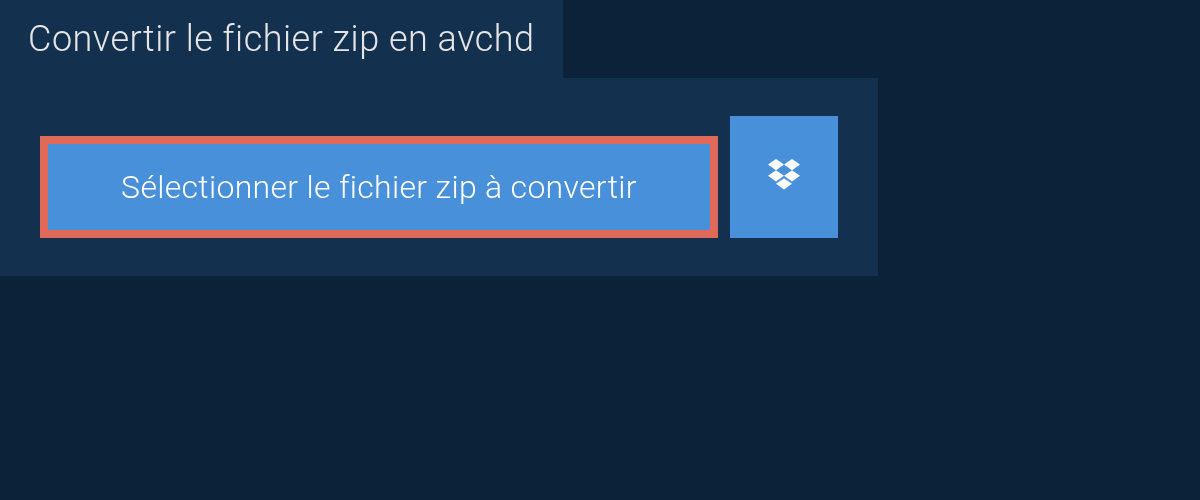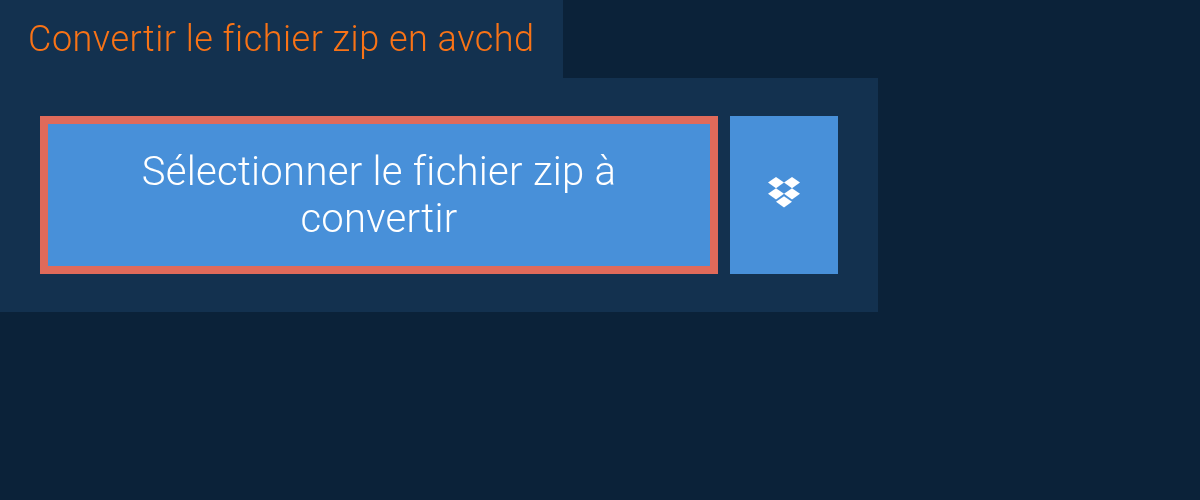--- a/index.html
+++ b/index.html
@@ -14,45 +14,46 @@
       font-family: -apple-system, BlinkMacSystemFont, "Segoe UI", Roboto, "Helvetica Neue", Arial, sans-serif;
       overflow: hidden;
     }
     .header-bar {
       display: inline-block;
       background-color: #13314f;
       padding: 18px 28px;
       margin-bottom: 0;
     }
     .header-bar h1 {
-      color: #f97316;
+      color: #e5e5e5;
       font-size: 36px;
       font-weight: 300;
       letter-spacing: 0.5px;
     }
     .panel {
       background-color: #13314f;
       padding: 38px 40px;
       width: 878px;
     }
     .button-row {
       display: flex;
       gap: 12px;
     }
     .select-button {
       flex: 1;
       background-color: #4890d9;
       border: 8px solid #e06a5a;
       color: #ffffff;
-      font-size: 40px;
+      font-size: 32px;
       font-weight: 300;
       padding: 24px 20px;
       text-align: center;
       cursor: pointer;
       letter-spacing: 0.3px;
+      margin-top: 20px;
     }
     .dropbox-button {
       width: 108px;
       background-color: #4890d9;
       display: flex;
       align-items: center;
       justify-content: center;
       cursor: pointer;
     }
     .dropbox-button svg {

